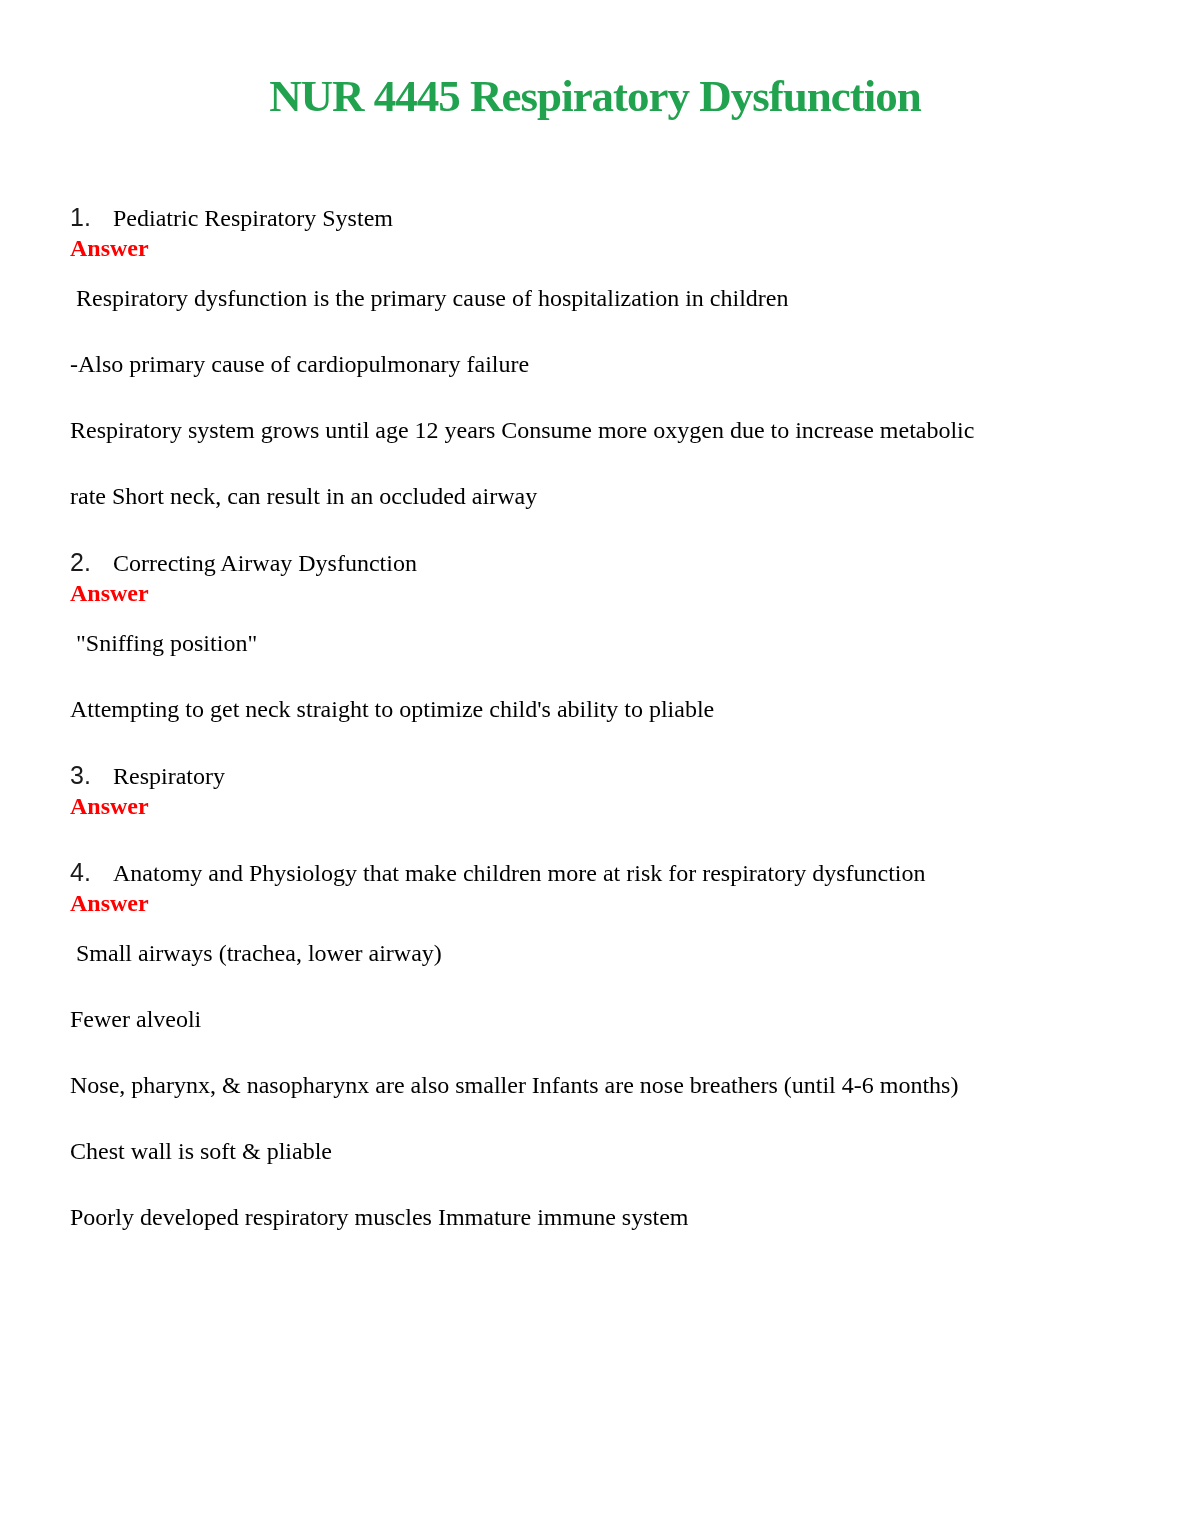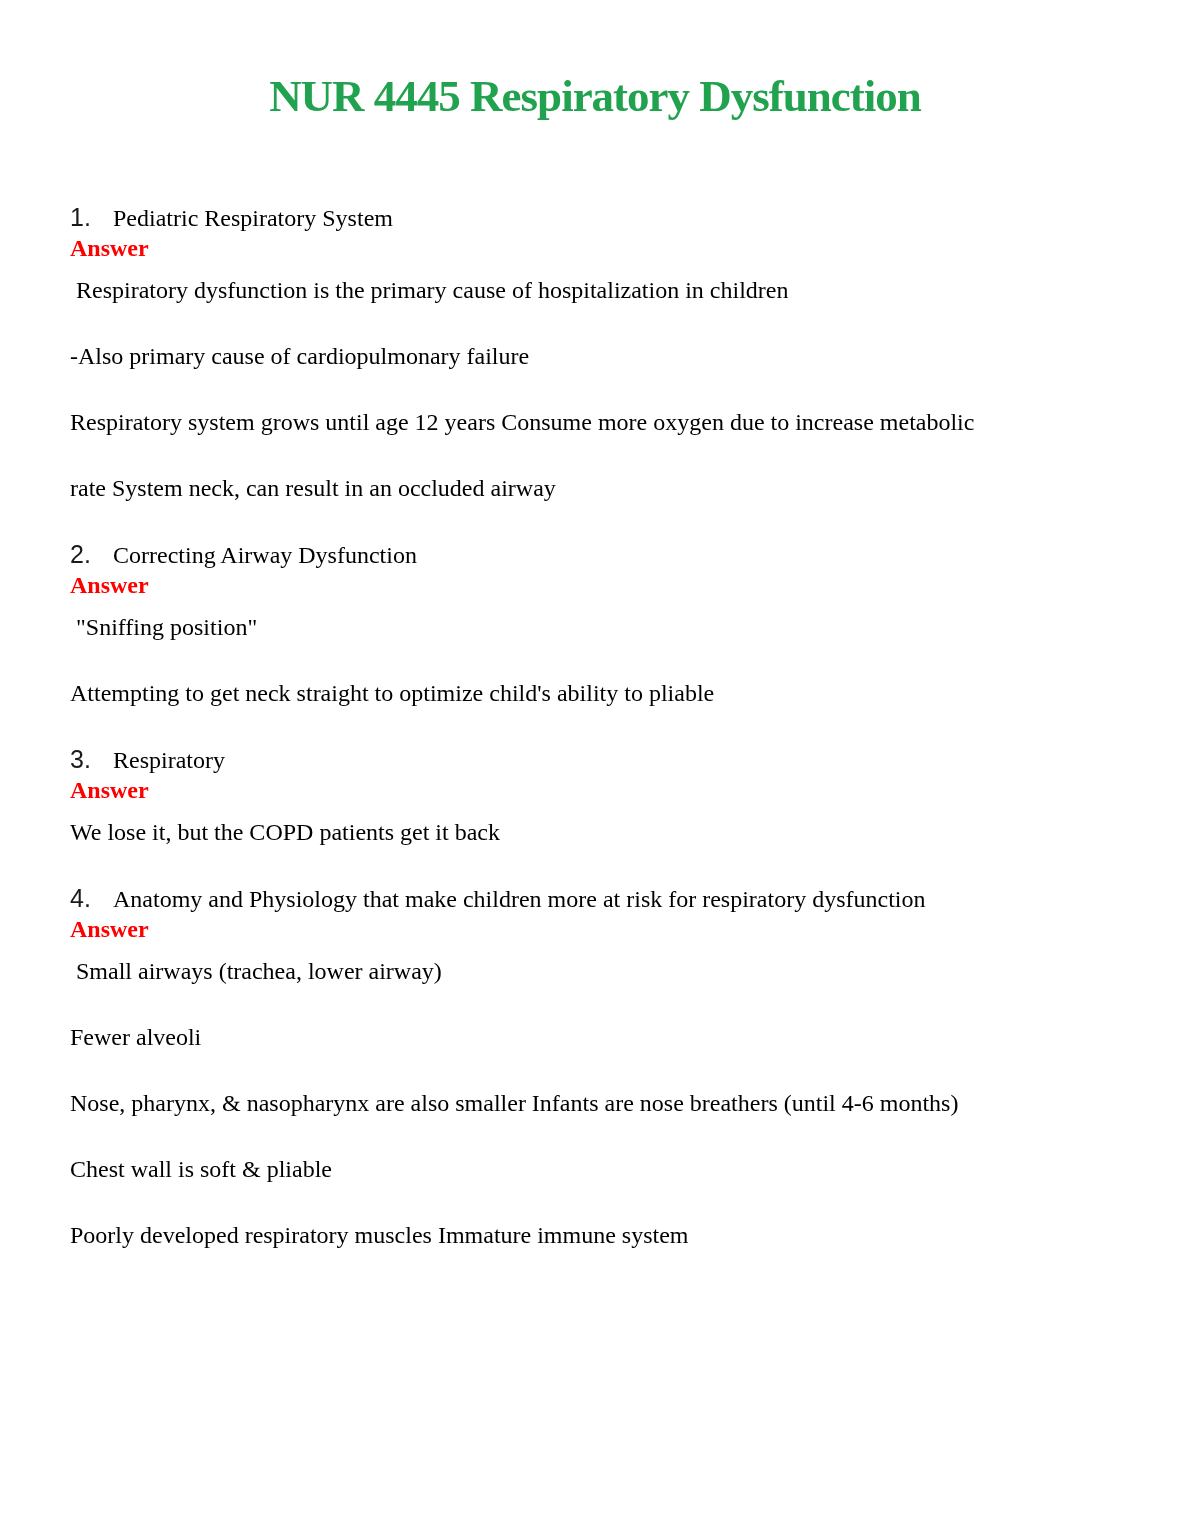--- a/index.html
+++ b/index.html
@@ -53,40 +53,40 @@
     font-weight: bold;
     color: var(--answer-color, #FF0000);
   }
   .answer-line {
     margin: 36px 0 0 0;
     font-size: 24px;
     line-height: 30px;
     white-space: pre-wrap;
   }
   .answer-line:first-child {
-    margin-top: 12px;
+    margin-top: 20px;
   }
 </style>
 </head>
 <body>
 
 <div class="page">
   <h1 class="doc-title">NUR 4445 Respiratory Dysfunction</h1>
   <div id="cards">
   <section class="card">
     <div class="question-row">
       <span class="q-num">1.</span>
       <span class="q-text">Pediatric Respiratory System</span>
     </div>
     <div class="answer-label">Answer</div>
     <div class="answer-body">
           <p class="answer-line"> Respiratory dysfunction is the primary cause of hospitalization in children</p>
           <p class="answer-line">-Also primary cause of cardiopulmonary failure</p>
           <p class="answer-line">Respiratory system grows until age 12 years Consume more oxygen due to increase metabolic</p>
-          <p class="answer-line">rate System neck, can result in an occluded airway</p>
+          <p class="answer-line">rate Short neck, can result in an occluded airway</p>
         </div>
   </section>
 
   <section class="card">
     <div class="question-row">
       <span class="q-num">2.</span>
       <span class="q-text">Correcting Airway Dysfunction</span>
     </div>
     <div class="answer-label">Answer</div>
     <div class="answer-body">
@@ -95,21 +95,20 @@
         </div>
   </section>
 
   <section class="card">
     <div class="question-row">
       <span class="q-num">3.</span>
       <span class="q-text">Respiratory</span>
     </div>
     <div class="answer-label">Answer</div>
     <div class="answer-body">
-          <p class="answer-line">We lose it, but the COPD patients get it back</p>
         </div>
   </section>
 
   <section class="card">
     <div class="question-row">
       <span class="q-num">4.</span>
       <span class="q-text">Anatomy and Physiology that make children more at risk for respiratory dysfunction</span>
     </div>
     <div class="answer-label">Answer</div>
     <div class="answer-body">

